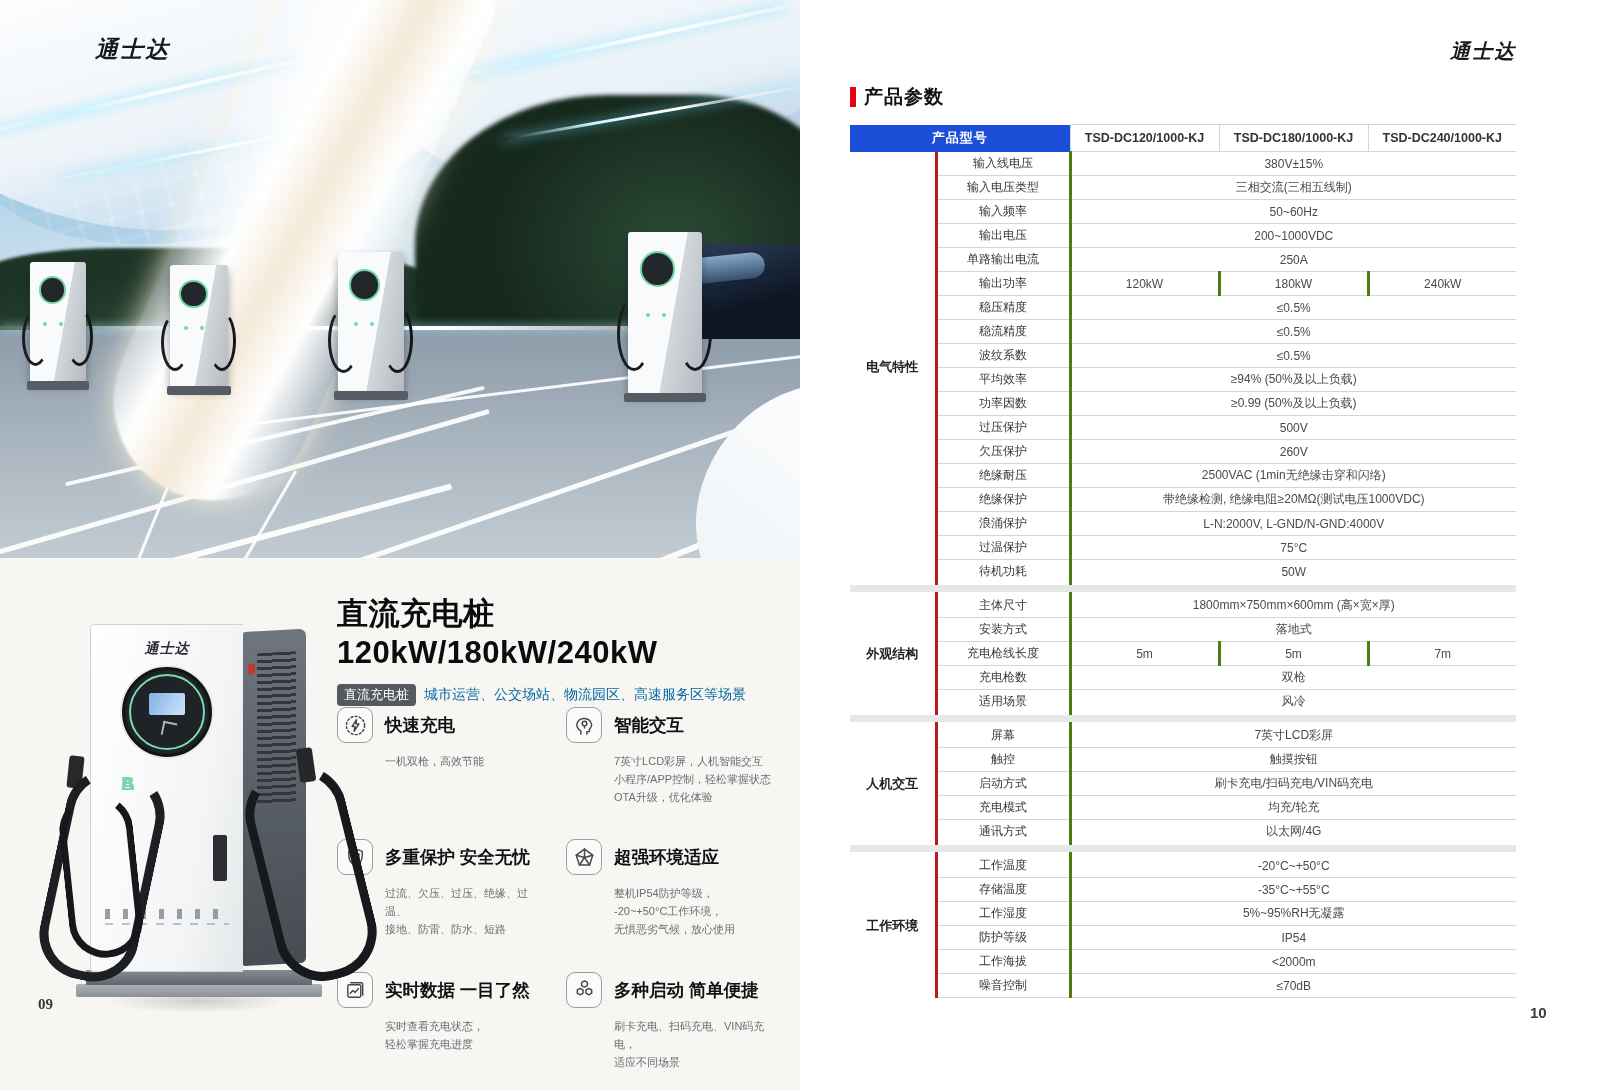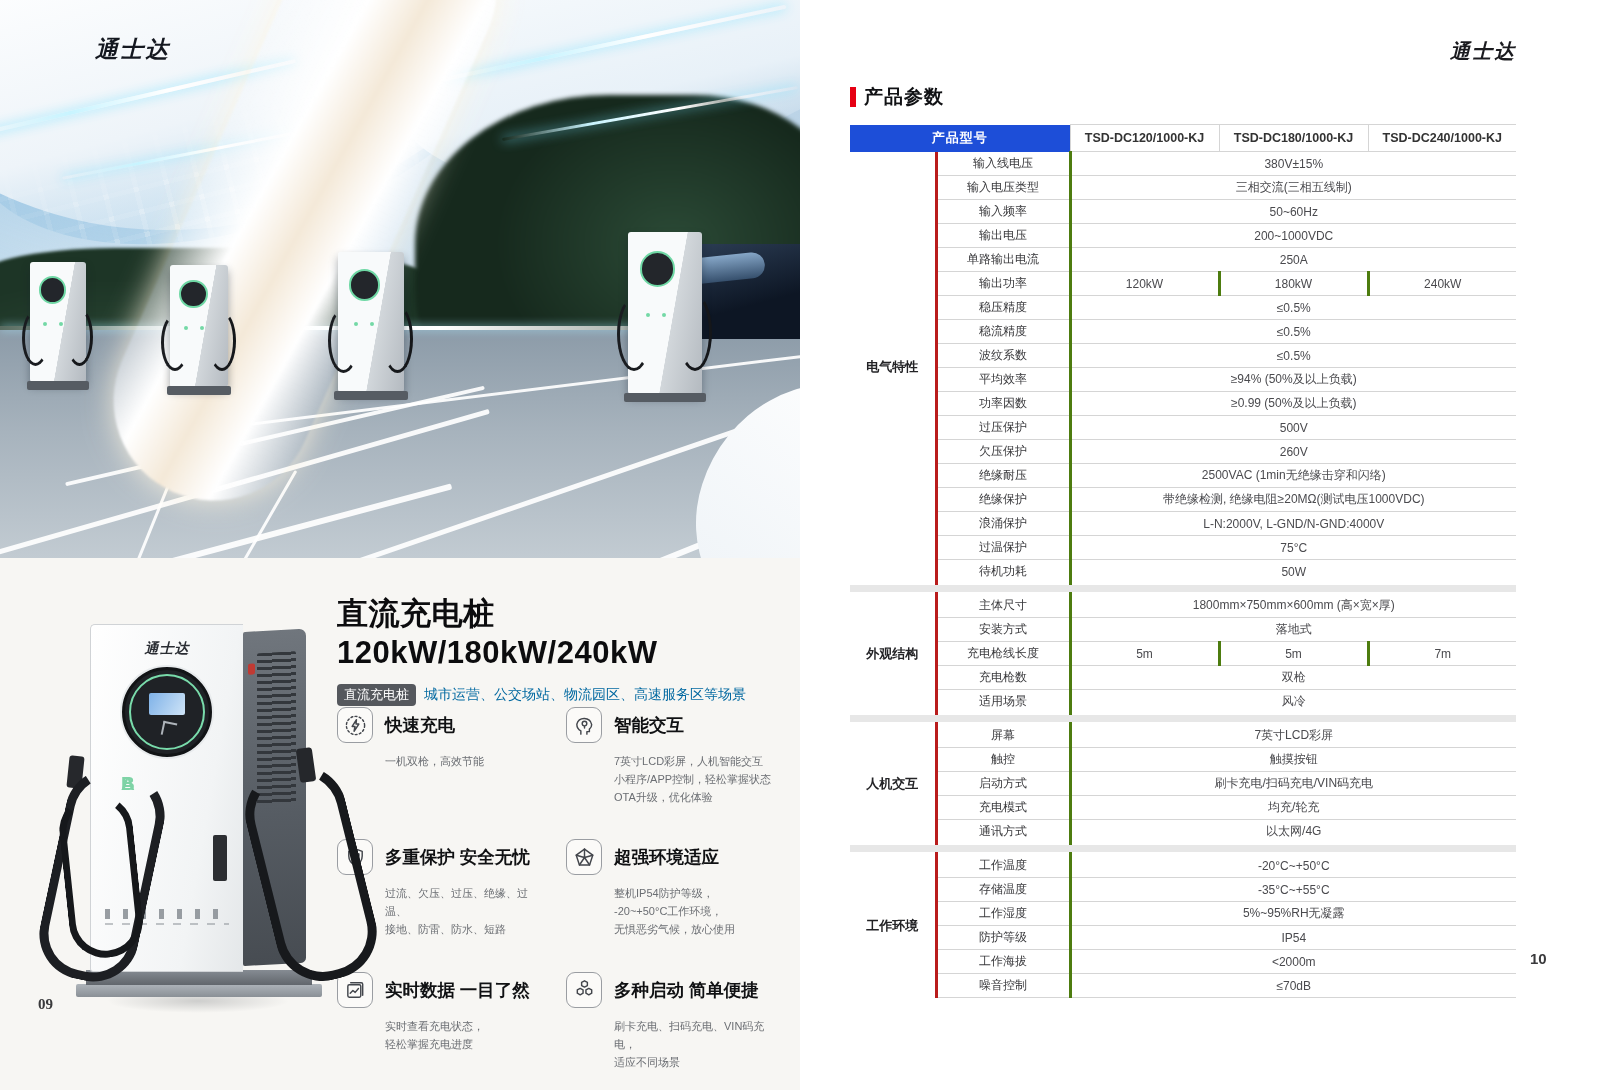--- a/index.html
+++ b/index.html
@@ -126,21 +126,21 @@
   .features{position:absolute;left:337px;top:707px;width:420px;display:grid;
     grid-template-columns:196px 210px;column-gap:14px;row-gap:22px;gap:33px;}
   .feature{position:relative;padding-left:48px;min-height:60px;}
   .f-icon{position:absolute;left:0;top:0;width:36px;height:36px;border:1.6px solid #9a9da2;border-radius:9px;
     display:flex;align-items:center;justify-content:center;background:#fbfaf8;box-sizing:border-box;}
   .f-icon svg{width:23px;height:23px;stroke:#43464c;fill:none;stroke-width:1.5;stroke-linejoin:round;stroke-linecap:round;}
   .f-title{font-size:17.5px;font-weight:800;color:#101113;line-height:36px;white-space:nowrap;}
   .f-desc{font-size:11px;color:#6b6e73;line-height:1.62;margin-top:10px;white-space:pre-line;}
   .pageno{position:absolute;font-size:15px;font-weight:bold;color:#3a3a3c;}
   .pn-left{left:38px;top:996px;font-family:Liberation Serif, serif;}
-  .pn-right{left:730px;top:950px;text-align:center;}
+  .pn-right{left:730px;top:1004px;text-align:center;}
 
   
   .page-right{position:absolute;left:800px;top:0;width:800px;height:1090px;background:#ffffff;}
   .logo-right{position:absolute;right:84px;top:38px;font-style:italic;font-weight:bold;font-size:20px;
     letter-spacing:2px;color:#1b1b1f;}
   .section-title{position:absolute;left:50px;top:84px;display:flex;align-items:center;}
   .red-bar{width:6px;height:20px;background:#e60013;margin-right:8px;}
   .section-title span{font-size:19px;font-weight:800;color:#101114;letter-spacing:1px;}
   .spec{position:absolute;left:50px;top:124px;}
   table.spec-table{border-collapse:collapse;width:666px;table-layout:fixed;font-size:12px;color:#3d3d40;}

